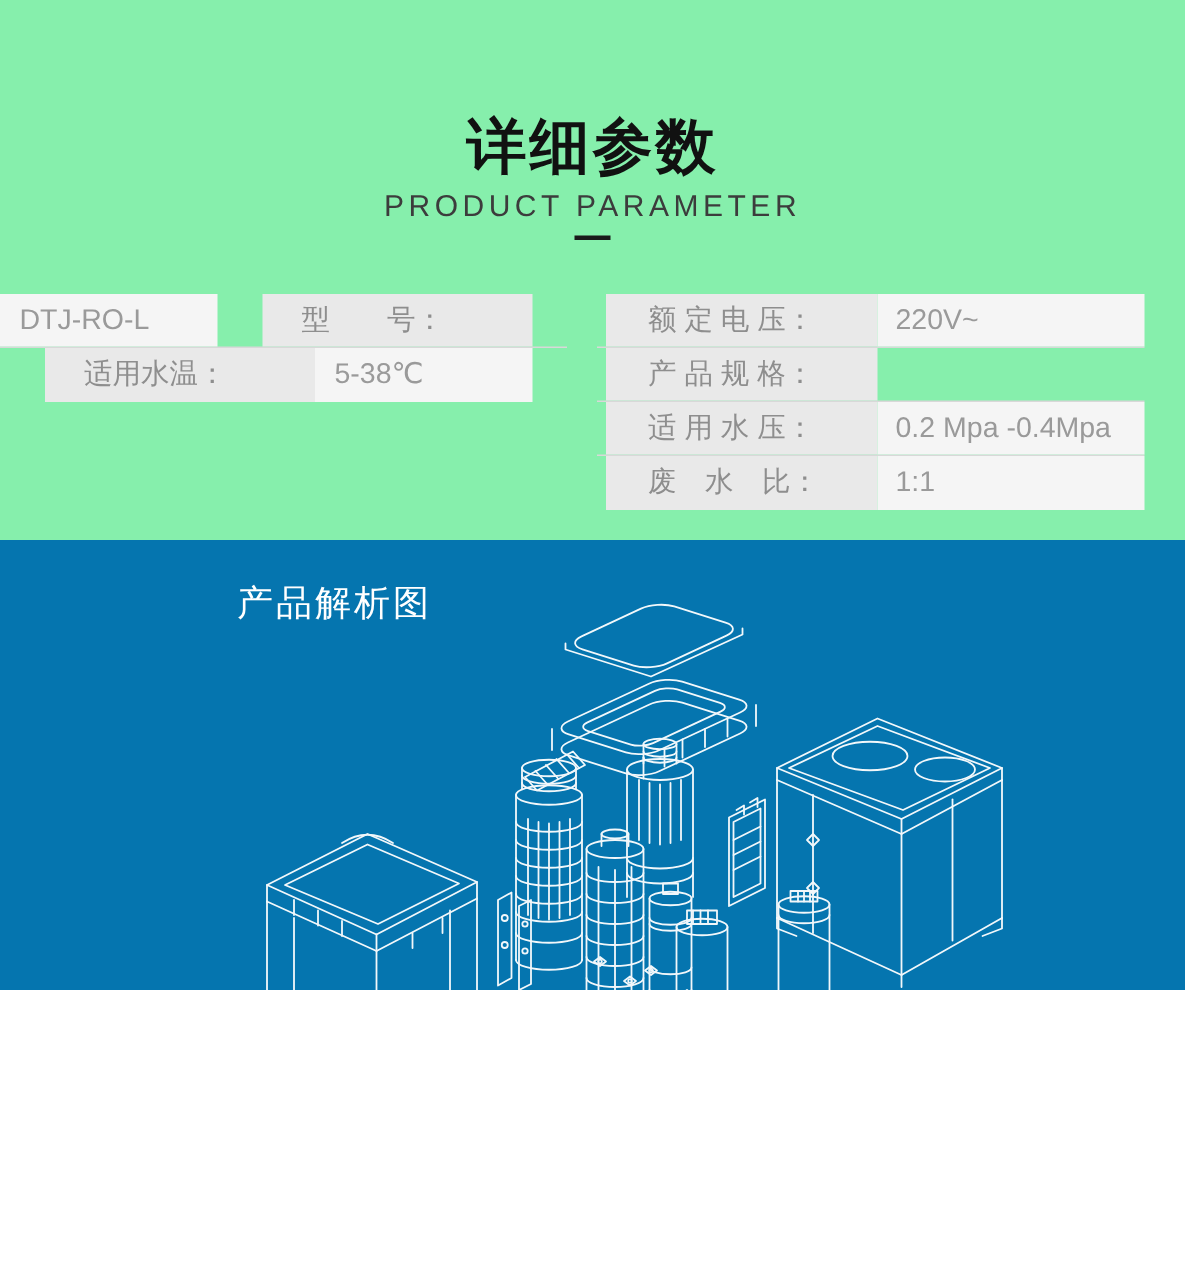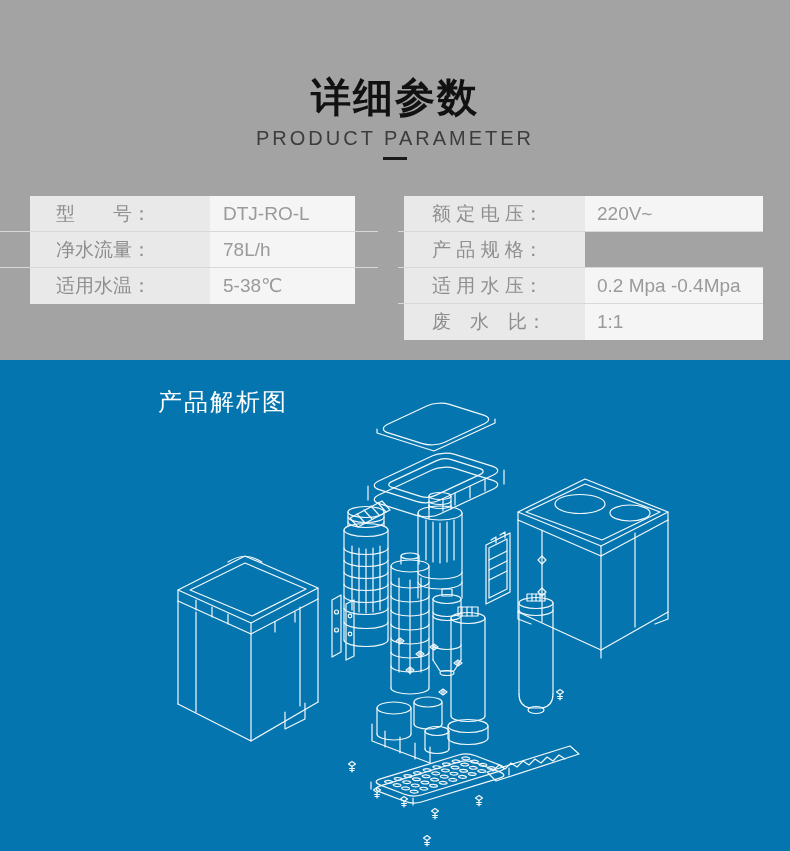--- a/index.html
+++ b/index.html
@@ -1,16 +1,16 @@
 <!DOCTYPE html>
 <html><head>
 <meta charset="utf-8">
 <style>
   html,body{margin:0;padding:0;background:#ffffff;}
-  .page{position:relative;width:790px;height:851px;background:#a3a3a3;overflow:hidden;
+  .page{position:relative;width:790px;height:660px;background:#86efac;overflow:hidden;
         font-family:"Liberation Sans","DejaVu Sans",sans-serif;}
   
   .title{position:absolute;top:70px;left:0;width:100%;text-align:center;margin:0;
          font-size:40px;font-weight:700;color:#111;letter-spacing:2px;}
   .subtitle{position:absolute;top:127px;left:0;width:100%;text-align:center;
             font-size:20px;color:#3c3c3c;letter-spacing:3px;}
   .divider{position:absolute;top:157px;left:50%;transform:translateX(-50%);
            width:24px;height:3px;background:#1a1a1a;}
   
   .spec{position:absolute;top:196px;left:0;width:790px;height:144px;}
@@ -37,26 +37,22 @@
 
 <div class="page">
 
   <h1 class="title">详细参数</h1>
   <div class="subtitle">PRODUCT PARAMETER</div>
   <div class="divider"></div>
 
   <div class="spec">
     <div class="col col-left">
       <div class="row">
+        <div class="cell value">DTJ-RO-L</div>
         <div class="cell label">型　　号：</div>
-        <div class="cell value">DTJ-RO-L</div>
-      </div>
-      <div class="row">
-        <div class="cell label">净水流量：</div>
-        <div class="cell value">78L/h</div>
       </div>
       <div class="row">
         <div class="cell label">适用水温：</div>
         <div class="cell value">5-38℃</div>
       </div>
     </div>
     <div class="col col-right">
       <div class="row">
         <div class="cell label">额 定 电 压：</div>
         <div class="cell value">220V~</div>

